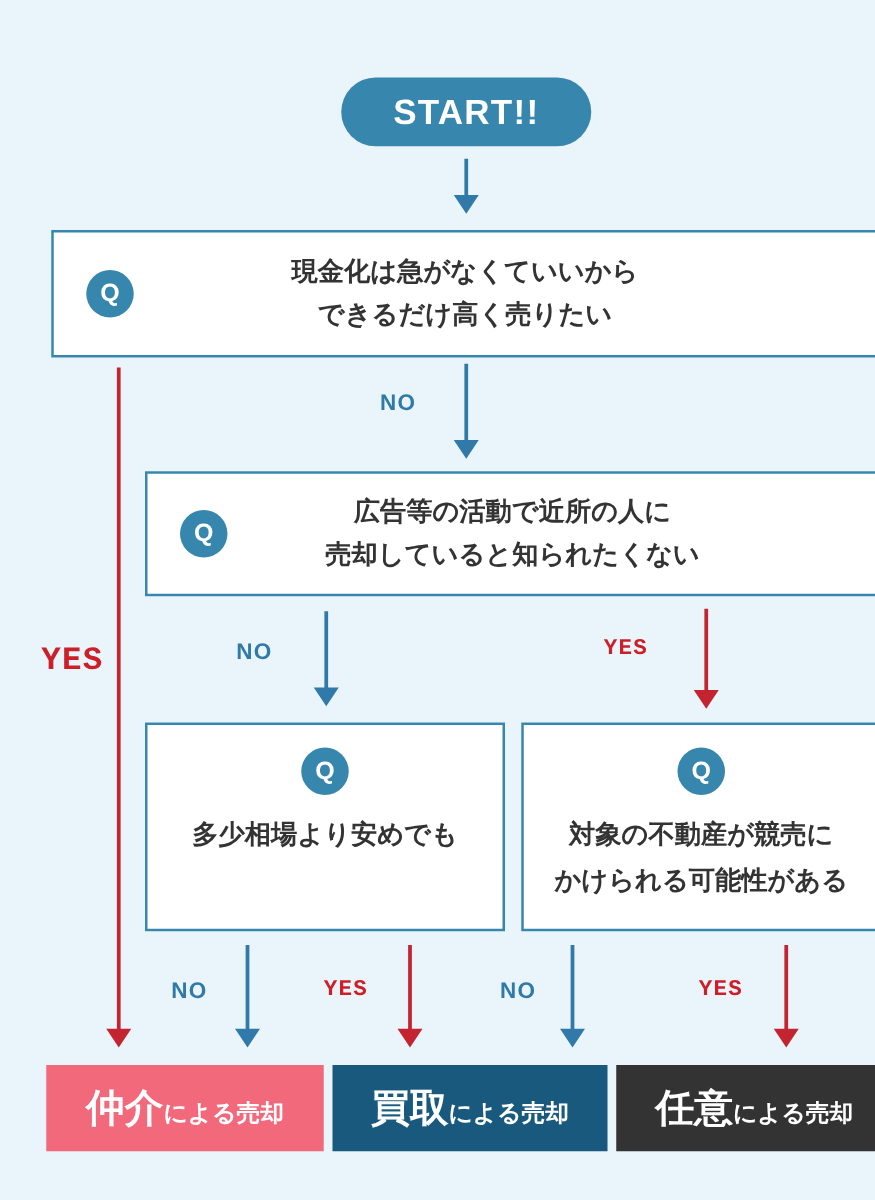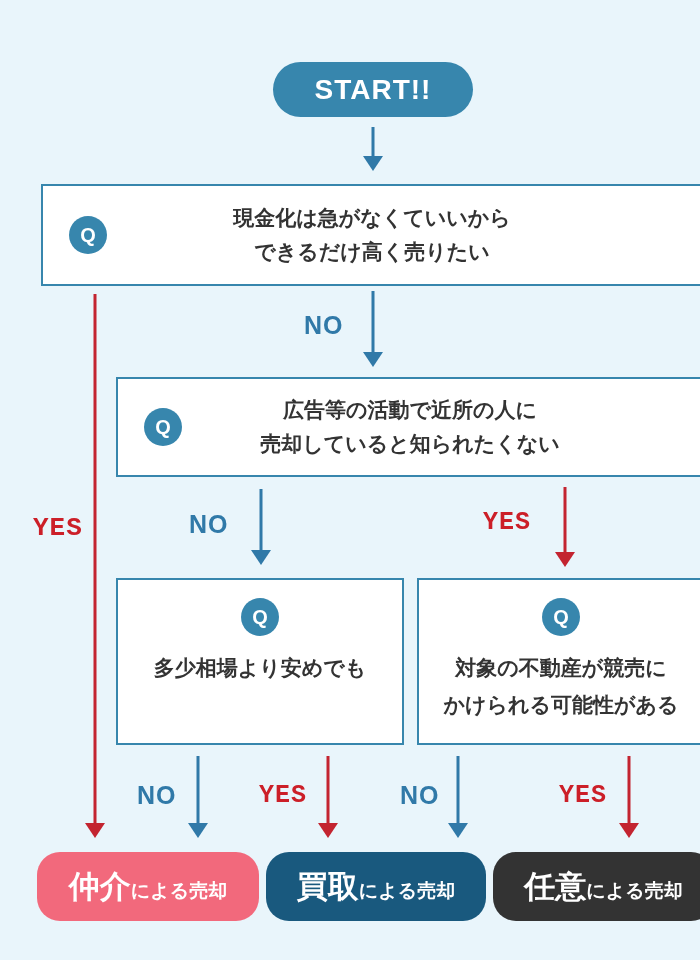--- a/index.html
+++ b/index.html
@@ -18,36 +18,36 @@
     display:flex;align-items:center;justify-content:center;
   }
 
   .arrow{position:absolute;width:20px;}
   .arrow::before{content:"";position:absolute;left:50%;transform:translateX(-50%);top:0;bottom:11px;width:3px;background:var(--ac);}
   .arrow::after{content:"";position:absolute;bottom:0;left:50%;transform:translateX(-50%);width:0;height:0;
     border-left:10px solid transparent;border-right:10px solid transparent;border-top:15px solid var(--ac);}
   .arrow.blue{--ac:var(--arrow-blue);}
   .arrow.red{--ac:var(--arrow-red);}
 
-  .branch-label{position:absolute;font-weight:bold;font-size:25px;letter-spacing:1px;line-height:1;}
+  .branch-label{position:absolute;font-weight:bold;font-size:18px;letter-spacing:1px;line-height:1;}
   .branch-label.no{color:var(--label-no);}
   .branch-label.yes{color:var(--label-yes);font-family:Liberation Mono, monospace;}
 
   .qbox{position:absolute;background:#ffffff;border:2px solid var(--box-border);box-sizing:border-box;
     display:flex;align-items:center;justify-content:center;}
   .qtext{text-align:center;font-weight:bold;color:var(--question-text);font-size:21px;line-height:1.62;}
   .qbadge{width:38px;height:38px;border-radius:50%;background:var(--node-blue);color:#fff;
     font-weight:bold;font-size:20px;display:flex;align-items:center;justify-content:center;flex:none;}
   .qbox.wide .qbadge{position:absolute;left:26px;top:50%;transform:translateY(-50%);}
   .qbox.tall{flex-direction:column;justify-content:flex-start;padding-top:18px;}
   .qbox.tall .qbadge{margin-bottom:13px;}
   .qbox.tall .qtext{font-size:21px;line-height:1.78;}
 
   .result{position:absolute;top:852px;height:69px;display:flex;align-items:center;justify-content:center;
-    color:#fff;font-weight:bold;border-radius:23px;}
+    color:#fff;font-weight:bold;}
   .result .line{display:inline;white-space:nowrap;}
   .result .big{font-size:31px;}
   .result .small{font-size:19px;}
   .result.pink{background:var(--result-pink);}
   .result.navy{background:var(--result-navy);}
   .result.dark{background:var(--result-dark);}
 </style>
 </head>
 <body>
 

